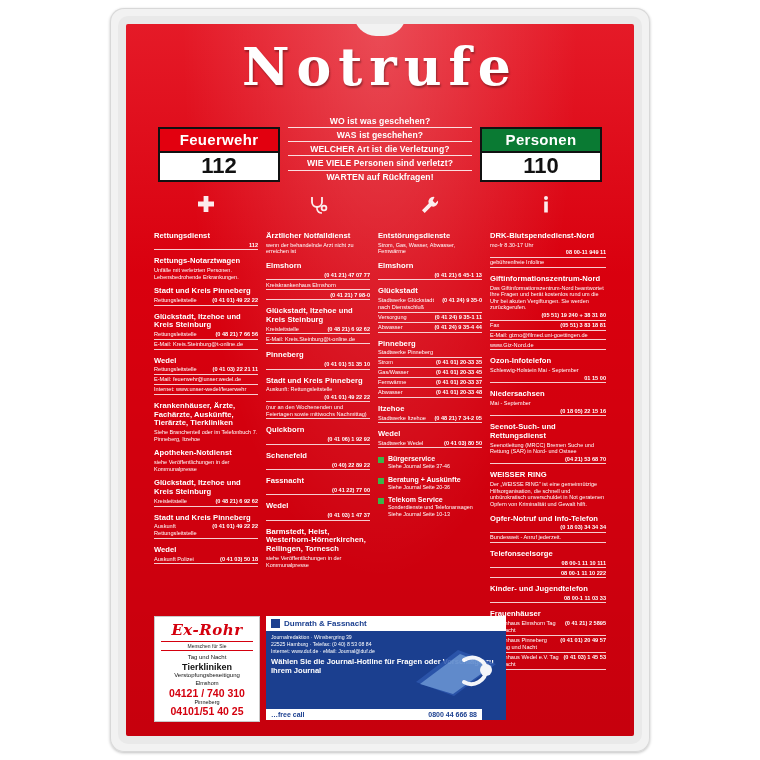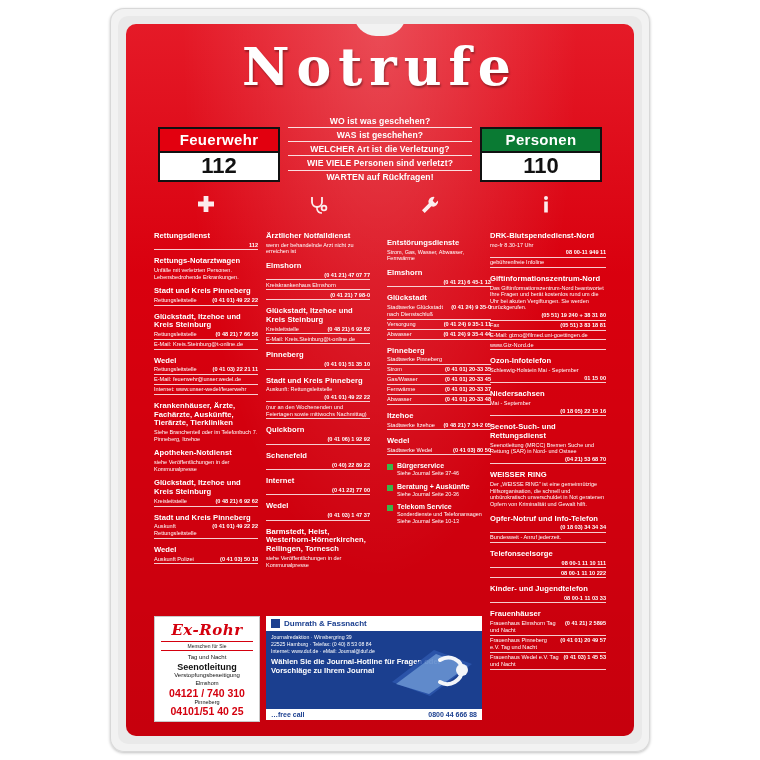--- a/index.html
+++ b/index.html
@@ -3,21 +3,21 @@
 <meta charset="utf-8">
 <style>
   html,body{margin:0;padding:0;background:#ffffff;}
   body{width:760px;height:760px;font-family:"Liberation Sans",sans-serif;-webkit-font-smoothing:antialiased;}
   .page{position:relative;width:760px;height:760px;overflow:hidden;background:#fff;}
   
   .frame{position:absolute;left:110px;top:8px;width:540px;height:744px;background:#f2f2f2;border-radius:14px;
          box-shadow:0 0 0 1px #d8d8d8 inset, 0 1px 3px rgba(0,0,0,.25);}
   .frame-inner{position:absolute;left:118px;top:16px;width:524px;height:728px;border-radius:10px;background:#e9e9e9;}
   
-  .card{position:absolute;left:126px;top:24px;width:508px;height:712px;background:#e2000f;border-radius:10px;overflow:hidden;}
+  .card{position:absolute;left:126px;top:24px;width:508px;height:712px;background:#e2000f;border-radius:2px;overflow:hidden;}
   .card:before{content:"";position:absolute;inset:0;
     background:radial-gradient(ellipse at 50% 0%, rgba(255,255,255,.22), rgba(255,255,255,0) 55%),
                linear-gradient(180deg, rgba(255,255,255,.10), rgba(0,0,0,.04) 35%, rgba(0,0,0,.12));
     pointer-events:none;}
   .notch{position:absolute;left:50%;top:-10px;transform:translateX(-50%);width:52px;height:22px;border-radius:0 0 26px 26px;background:#f2f2f2;z-index:4;}
   
   .title{position:absolute;top:12px;left:0;width:508px;text-align:center;color:#fff;
          font-family:"DejaVu Serif",serif;font-weight:bold;font-size:52px;letter-spacing:7px;
          text-shadow:1px 2px 2px rgba(0,0,0,.35);z-index:3;}
   
@@ -35,21 +35,21 @@
   .questions div:last-child{border-bottom:none;}
   
   .icons{position:absolute;left:0;top:170px;width:508px;height:34px;z-index:3;}
   .icons .ic{position:absolute;top:0;width:40px;text-align:center;color:#fff;opacity:.92;}
   .icons .ic svg{display:block;margin:0 auto;}
   
   .cols{position:absolute;left:0;top:208px;width:508px;z-index:3;color:#fff;}
   .col{position:absolute;top:0;}
   #col1{left:28px;width:104px;}
   #col2{left:140px;width:104px;}
-  #col3{left:261px;width:104px;margin-top:7px;}
+  #col3{left:252px;width:104px;}
   #col4{left:364px;width:116px;}
   .blk{margin-bottom:7px;}
   .blk h3{margin:0 0 1px;font-size:7.6px;font-weight:bold;line-height:1.16;letter-spacing:.05px;}
   .blk .sub{font-size:5.5px;line-height:1.2;margin:0 0 1px;font-weight:normal;}
   .row{font-size:5.6px;line-height:1.25;display:flex;justify-content:space-between;gap:3px;
        border-bottom:1px solid rgba(255,255,255,.8);padding-bottom:.5px;margin-bottom:1.5px;}
   .row .lab{flex:1 1 auto;}
   .row .tel{flex:0 0 auto;white-space:nowrap;font-weight:bold;}
   
   .bullet{display:flex;gap:4px;margin-bottom:6px;}
@@ -60,21 +60,21 @@
   
   .ads{position:absolute;left:0;bottom:12px;width:508px;height:108px;z-index:3;}
   .ad1{position:absolute;left:28px;top:0;width:104px;height:104px;background:#fff;border:1px solid #c9c9c9;
        text-align:center;color:#111;overflow:hidden;}
   .ad1 .logo{font-family:"DejaVu Serif",serif;font-weight:bold;font-style:italic;font-size:15px;color:#d4000e;margin-top:4px;letter-spacing:.5px;}
   .ad1 .slog{font-size:5px;color:#222;border-top:1px solid #d4000e;border-bottom:1px solid #d4000e;margin:2px 6px 3px;padding:1px 0;}
   .ad1 .b1{font-size:9px;font-weight:bold;color:#111;}
   .ad1 .b2{font-size:6px;color:#111;margin-bottom:2px;}
   .ad1 .city{font-size:5.5px;color:#111;line-height:1.2;}
   .ad1 .tel{font-size:10.5px;font-weight:bold;color:#d4000e;line-height:1.15;}
-  .ad2{position:absolute;left:140px;top:0;width:216px;height:104px;background:#1b3f8f;color:#fff;overflow:hidden;}
+  .ad2{position:absolute;left:140px;top:0;width:240px;height:104px;background:#1b3f8f;color:#fff;overflow:hidden;}
   .ad2 .hdr{background:#fff;color:#1b3f8f;font-size:8px;font-weight:bold;padding:3px 5px;display:flex;align-items:center;gap:4px;}
   .ad2 .hdr .mark{width:9px;height:9px;background:#1b3f8f;flex:0 0 auto;}
   .ad2 .txt{font-size:5.2px;line-height:1.3;padding:3px 5px 0;}
   .ad2 .call{font-size:7.6px;font-weight:bold;line-height:1.2;padding:3px 5px 0;}
   .ad2 .foot{position:absolute;left:0;bottom:0;width:216px;background:#fff;color:#1b3f8f;font-size:7px;font-weight:bold;
              display:flex;justify-content:space-between;padding:2px 5px;box-sizing:border-box;}
   .ad2 .phoneart{position:absolute;right:4px;bottom:16px;width:92px;height:62px;opacity:.95;}
 </style>
 </head>
 <body>
@@ -266,21 +266,21 @@
             </div>
           </div>
           <div class="blk">
             <h3>Schenefeld</h3>
             <div class="row">
               <span class="lab"></span>
               <span class="tel">(0 40) 22 89 22</span>
             </div>
           </div>
           <div class="blk">
-            <h3>Internet</h3>
+            <h3>Fassnacht</h3>
             <div class="row">
               <span class="lab"></span>
               <span class="tel">(0 41 22) 77 00</span>
             </div>
           </div>
           <div class="blk">
             <h3>Wedel</h3>
             <div class="row">
               <span class="lab"></span>
               <span class="tel">(0 41 03) 1 47 37</span>
@@ -483,21 +483,21 @@
             </div>
           </div>
         </div>
     </div>
 
     <div class="ads">
       <div class="ad1">
         <div class="logo">Ex-Rohr</div>
         <div class="slog">Menschen für Sie</div>
         <div class="b2">Tag und Nacht</div>
-        <div class="b1">Seenotleitung</div>
+        <div class="b1">Tierkliniken</div>
         <div class="b2">Verstopfungsbeseitigung</div>
         <div class="city">Elmshorn</div>
         <div class="tel">04121 / 740 310</div>
         <div class="city">Pinneberg</div>
         <div class="tel">04101/51 40 25</div>
       </div>
 
       <div class="ad2">
         <div class="hdr">
           <span class="mark"></span>

